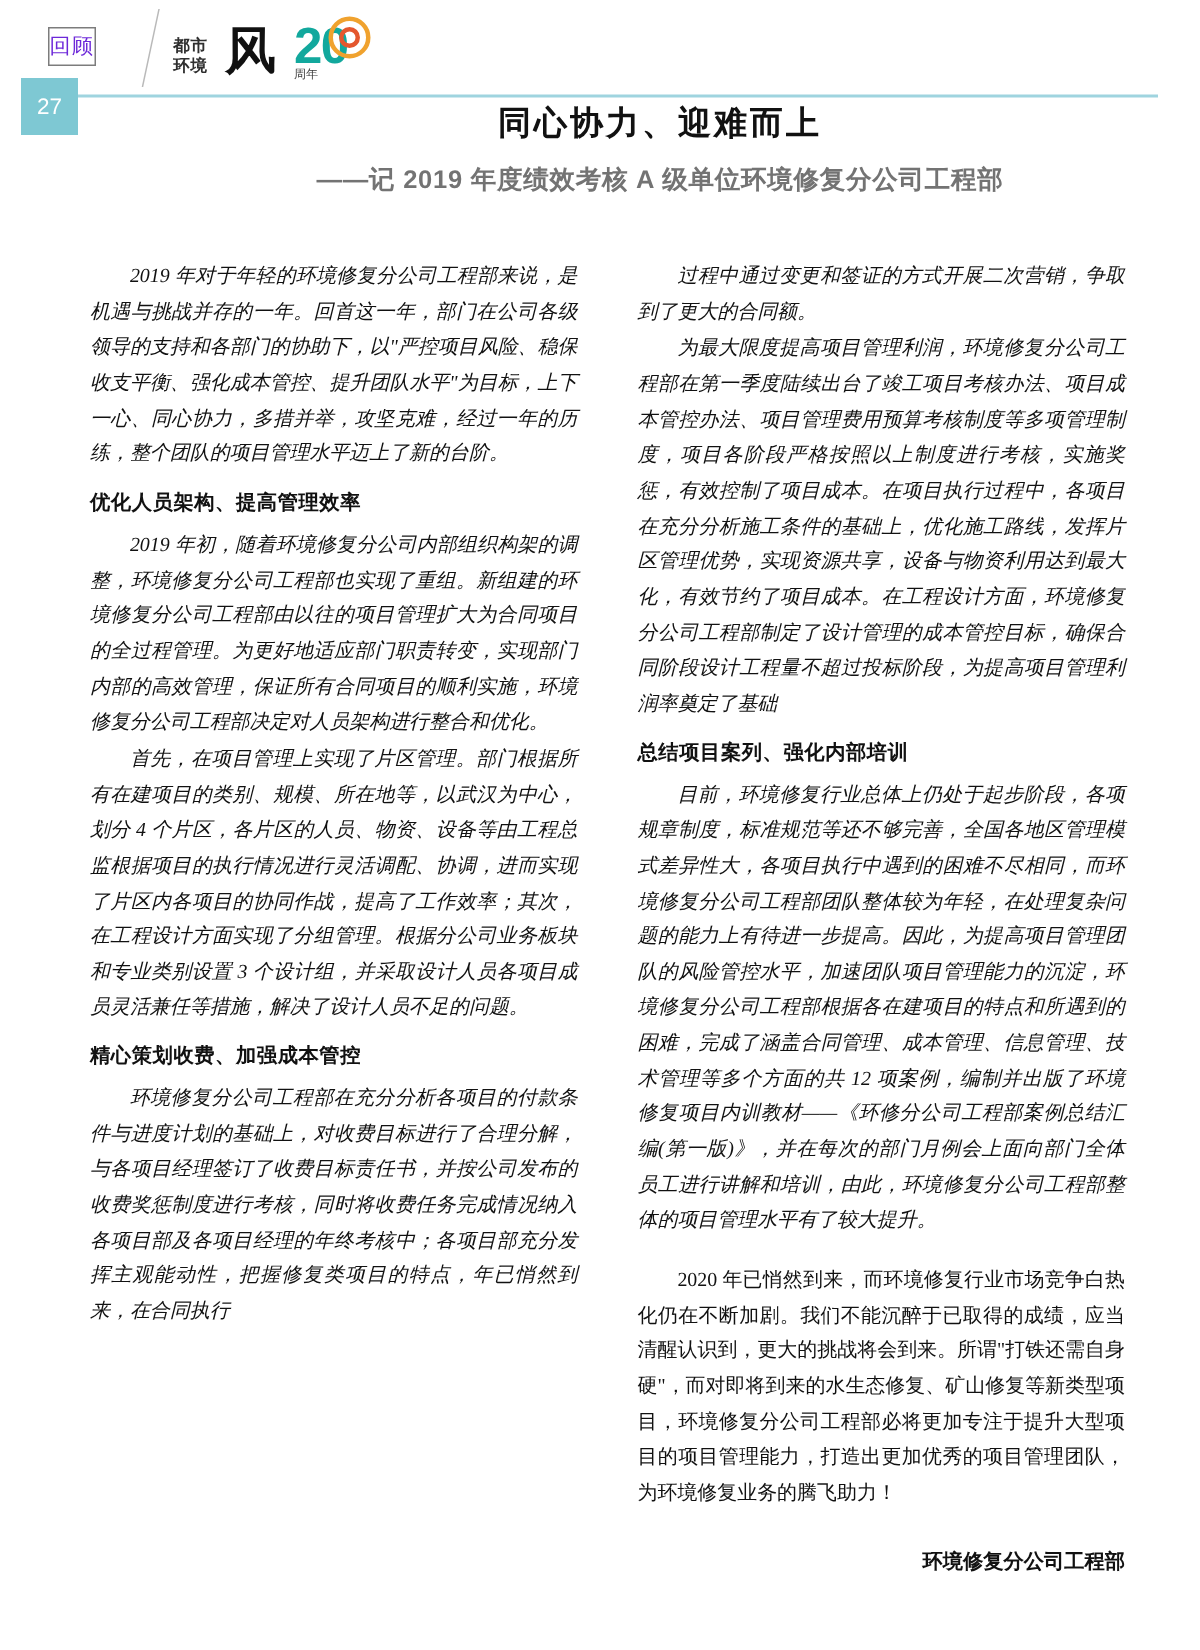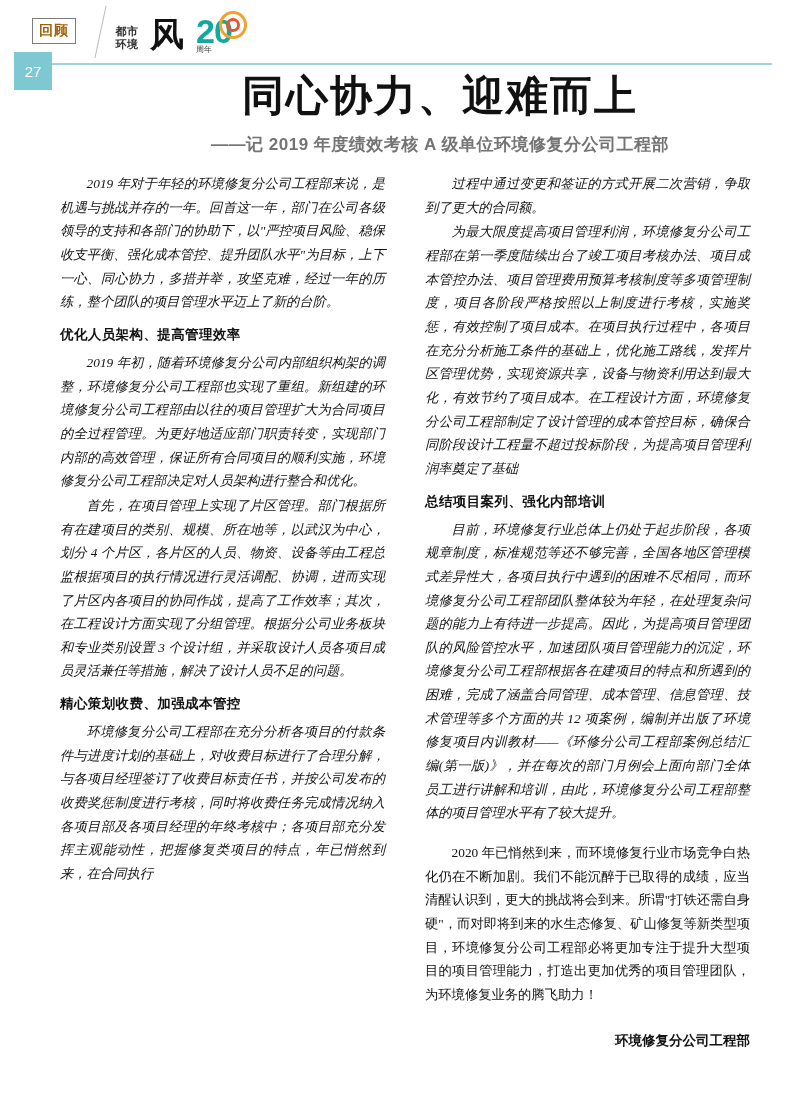--- a/index.html
+++ b/index.html
@@ -35,32 +35,32 @@
     top: 63px;
     left: 28px;
     width: 744px;
     height: 2px;
     background: #9fd4df;
   }
   .section-tag {
     position: absolute;
     top: 18px;
     left: 32px;
-    width: 44px;
+    width: 32px;
     height: 26px;
     border: 1px solid #7c7c7c;
     box-sizing: border-box;
     display: flex;
     align-items: center;
     justify-content: center;
     font-family: "Liberation Sans", sans-serif;
     font-size: 14px;
-    font-weight: bold;
+    font-weight: normal;
     letter-spacing: 1px;
-    color: #a16207;
+    color: #6d28d9;
   }
   .tag-divider {
     position: absolute;
     top: 6px;
     left: 100px;
     width: 1px;
     height: 52px;
     background: #b9b9b9;
     transform: skewX(-12deg);
   }
@@ -157,22 +157,22 @@
 
   
   .title-block {
     position: absolute;
     top: 70px;
     left: 120px;
     width: 640px;
     text-align: center;
   }
   .main-title {
-    font-family: Liberation Serif, serif;
-    font-size: 42px;
+    font-family: Liberation Mono, monospace;
+    font-size: 22px;
     font-weight: bold;
     letter-spacing: 2px;
     color: #111;
     line-height: 1.25;
   }
   .sub-title {
     margin-top: 10px;
     font-family: "Liberation Sans", sans-serif;
     font-size: 17px;
     font-weight: bold;

